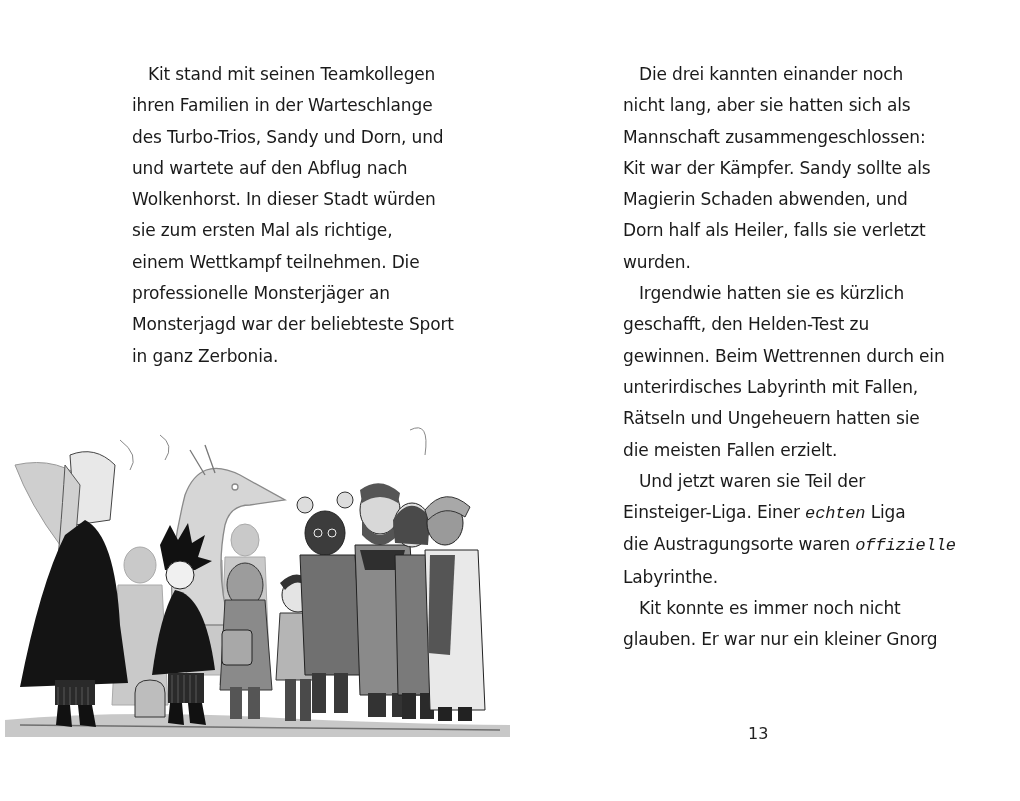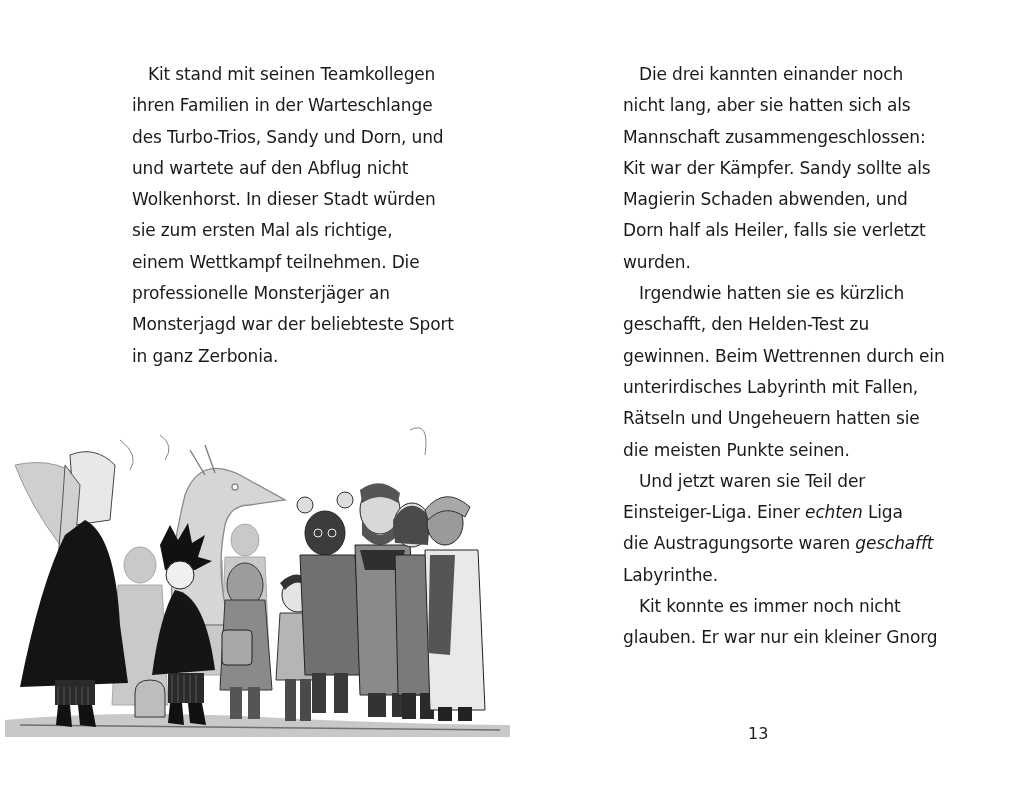--- a/index.html
+++ b/index.html
@@ -31,21 +31,21 @@
       margin-left: 48px;
     }
     .page-left .text-block { left: 84px; top: 59px; width: 390px; }
     .page-right .text-block { left: 65px; top: 59px; width: 380px; }
 
     .line {
       display: block;
       white-space: nowrap;
     }
     .line.indent { padding-left: 16px; }
-    .line em { font-style: italic; }
+    .line em { font-style: italic; font-family: Liberation Mono, monospace; }
 
     .page-number {
       position: absolute;
       left: 238px;
       top: 724px;
       font-size: 16px;
       color: #222;
     }
 
     .illustration {
@@ -57,21 +57,21 @@
     }
   </style>
 </head>
 <body>
 
 <div class="page page-left">
   <div class="text-block">
     <span class="line indent">Kit stand mit seinen Teamkollegen</span>
     <span class="line">ihren Familien in der Warteschlange</span>
     <span class="line">des Turbo-Trios, Sandy und Dorn, und</span>
-    <span class="line">und wartete auf den Abflug nicht</span>
+    <span class="line">und wartete auf den Abflug nach</span>
     <span class="line">Wolkenhorst. In dieser Stadt würden</span>
     <span class="line">sie zum ersten Mal als richtige,</span>
     <span class="line">einem Wettkampf teilnehmen. Die</span>
     <span class="line">professionelle Monsterjäger an</span>
     <span class="line">Monsterjagd war der beliebteste Sport</span>
     <span class="line">in ganz Zerbonia.</span>
   </div>
 
   <div class="illustration" aria-label="Black-and-white illustration of a crowd waiting in line: a tall long-haired figure in a black cloak, a spiky-haired boy in a black cloak, a child with a backpack, a curly-haired girl with glasses, a bearded man with glasses, a dark-haired woman and a young man; a dragon and faded crowd in the background">
     <svg width="515" height="315" viewBox="0 0 515 315" xmlns="http://www.w3.org/2000/svg">
@@ -184,25 +184,25 @@
     <span class="line">Kit war der Kämpfer. Sandy sollte als</span>
     <span class="line">Magierin Schaden abwenden, und</span>
     <span class="line">Dorn half als Heiler, falls sie verletzt</span>
     <span class="line">wurden.</span>
 
     <span class="line indent">Irgendwie hatten sie es kürzlich</span>
     <span class="line">geschafft, den Helden-Test zu</span>
     <span class="line">gewinnen. Beim Wettrennen durch ein</span>
     <span class="line">unterirdisches Labyrinth mit Fallen,</span>
     <span class="line">Rätseln und Ungeheuern hatten sie</span>
-    <span class="line">die meisten Punkte seinen.</span>
+    <span class="line">die meisten Fallen erzielt.</span>
 
     <span class="line indent">Und jetzt waren sie Teil der</span>
     <span class="line"><span>Einsteiger-Liga. Einer </span><em>echten</em><span> Liga</span></span>
-    <span class="line"><span>die Austragungsorte waren </span><em>geschafft</em></span>
+    <span class="line"><span>die Austragungsorte waren </span><em>offizielle</em></span>
     <span class="line">Labyrinthe.</span>
 
     <span class="line indent">Kit konnte es immer noch nicht</span>
     <span class="line">glauben. Er war nur ein kleiner Gnorg</span>
   </div>
 
   <div class="page-number">13</div>
 </div>
 
 </body></html>

